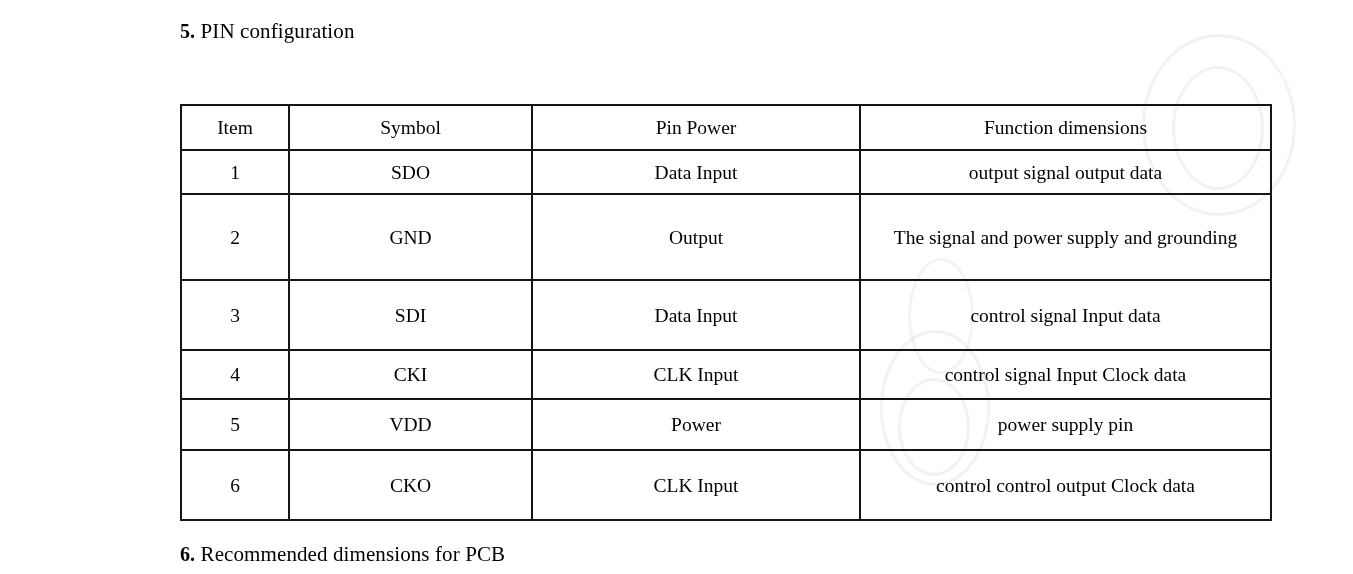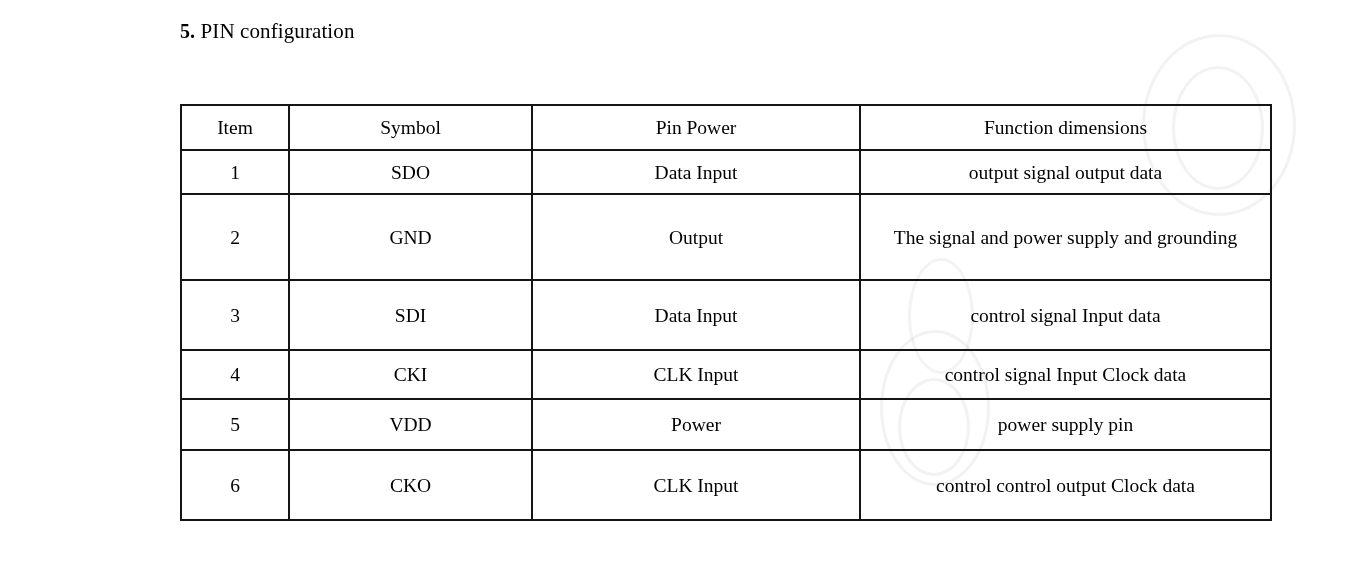--- a/index.html
+++ b/index.html
@@ -199,14 +199,17 @@
       </tr>
       <tr data-row="6">
         <td>6</td>
         <td>CKO</td>
         <td>CLK Input</td>
         <td>control control output Clock data</td>
       </tr>
     </tbody>
   </table>
 
+  <div class="section-heading" id="heading-pcb-dimensions">
+    <span class="heading-number">6.</span><span>&nbsp;</span><span class="heading-text">Recommended dimensions for PCB</span>
+  </div>
 
 </div>
 
 </body></html>

